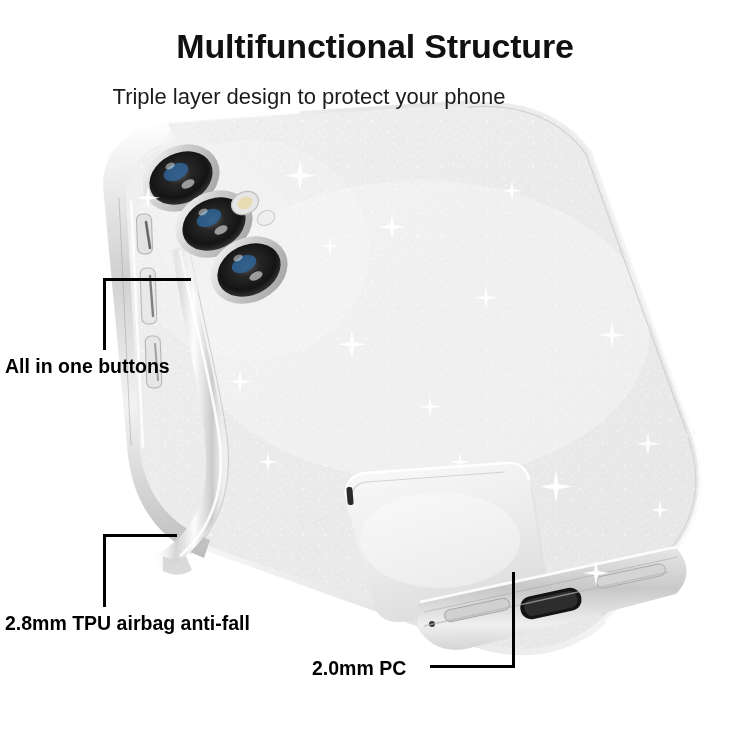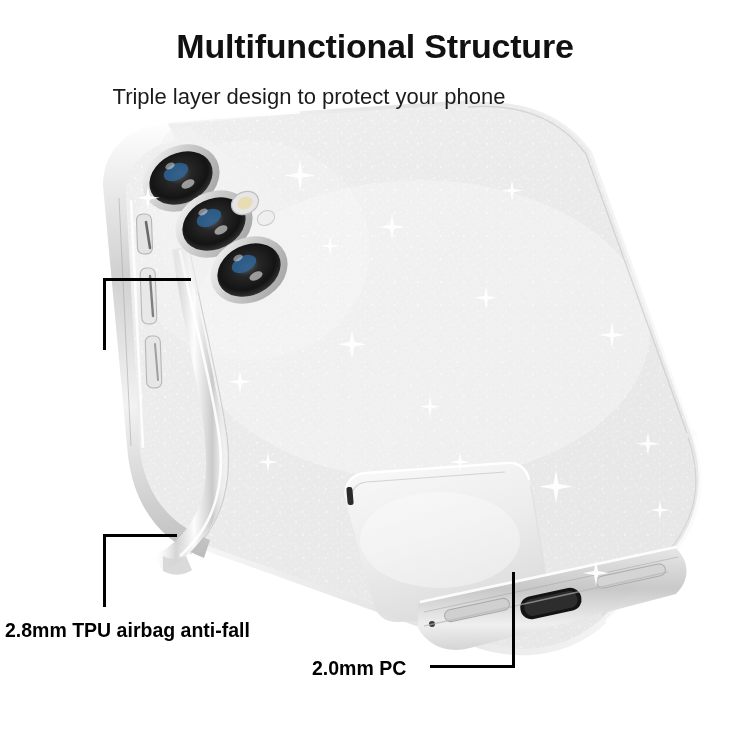--- a/index.html
+++ b/index.html
@@ -41,21 +41,21 @@
 
   
   .ann-label {
     position: absolute;
     font-size: 19.5px;
     font-weight: bold;
     color: #000000;
     white-space: nowrap;
   }
   #label-buttons { left: 5px;   top: 355px; }
-  #label-tpu     { left: 5px;   top: 612px; margin-top: 7px; }
+  #label-tpu     { left: 5px;   top: 612px; }
   #label-pc      { left: 312px; top: 657px; text-align: right; }
 
   
   .lead {
     position: absolute;
     background: #000000;
   }
   .lead-h { height: 3px; }
   .lead-v { width: 3px; }
 
@@ -359,16 +359,17 @@
   <div class="title">Multifunctional Structure</div>
   <div class="subtitle">Triple layer design to protect your phone</div>
 
   <div class="lead lead-h" id="lead1-h"></div>
   <div class="lead lead-v" id="lead1-v"></div>
   <div class="lead lead-h" id="lead2-h"></div>
   <div class="lead lead-v" id="lead2-v"></div>
   <div class="lead lead-h" id="lead3-h"></div>
   <div class="lead lead-v" id="lead3-v"></div>
 
+  <div class="ann-label" id="label-buttons">All in one buttons</div>
   <div class="ann-label" id="label-tpu">2.8mm TPU airbag anti-fall</div>
   <div class="ann-label" id="label-pc">2.0mm PC</div>
 
 </div>
 
 </body></html>

